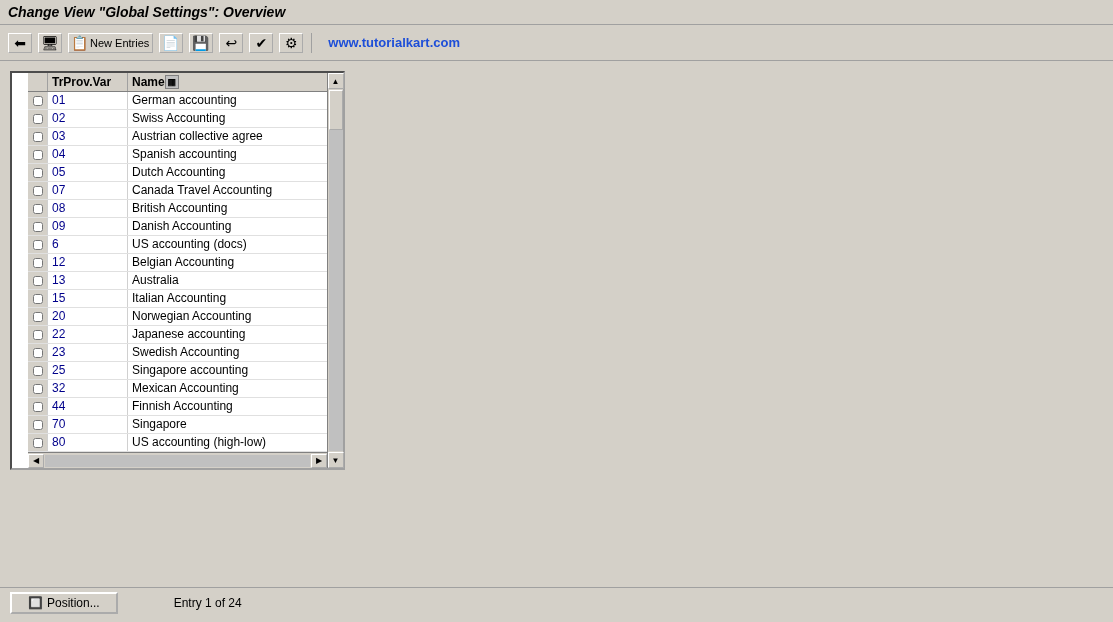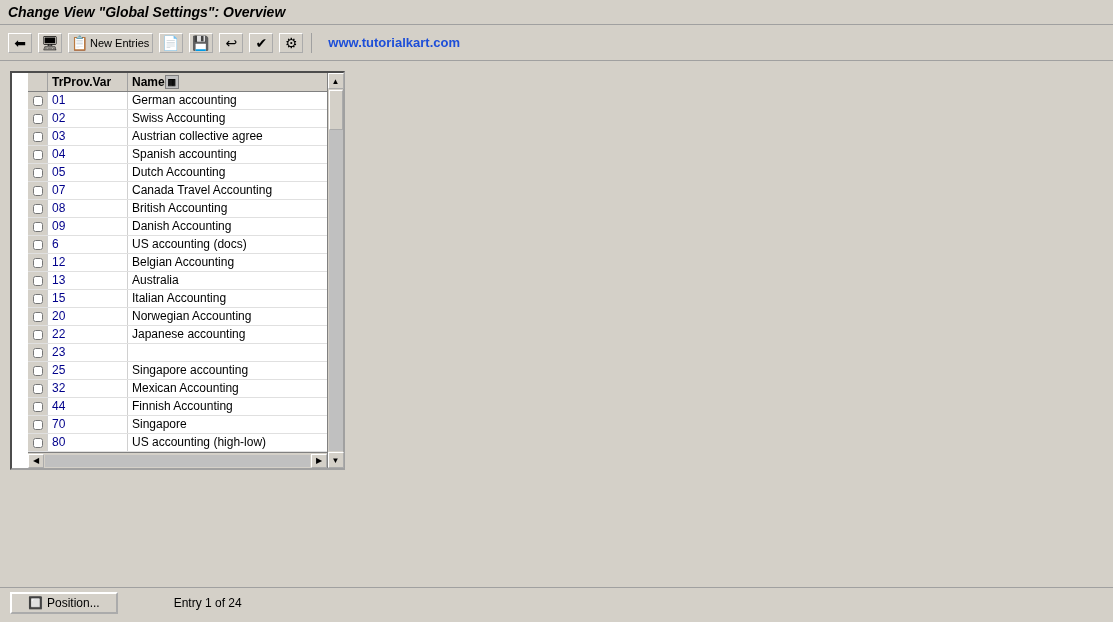--- a/index.html
+++ b/index.html
@@ -488,20 +488,23 @@
         <span class="row-text">Japanese accounting</span>
       </div>
     </div>
           <div class="table-row">
       <div class="cell-select">
         <input type="checkbox" style="">
       </div>
       <div class="cell-trprov">
         <span class="row-num">23</span>
       </div>
+      <div class="cell-name">
+        <span class="row-text">Swedish Accounting</span>
+      </div>
     </div>
           <div class="table-row">
       <div class="cell-select">
         <input type="checkbox" style="">
       </div>
       <div class="cell-trprov">
         <span class="row-num">25</span>
       </div>
       <div class="cell-name">
         <span class="row-text">Singapore accounting</span>

